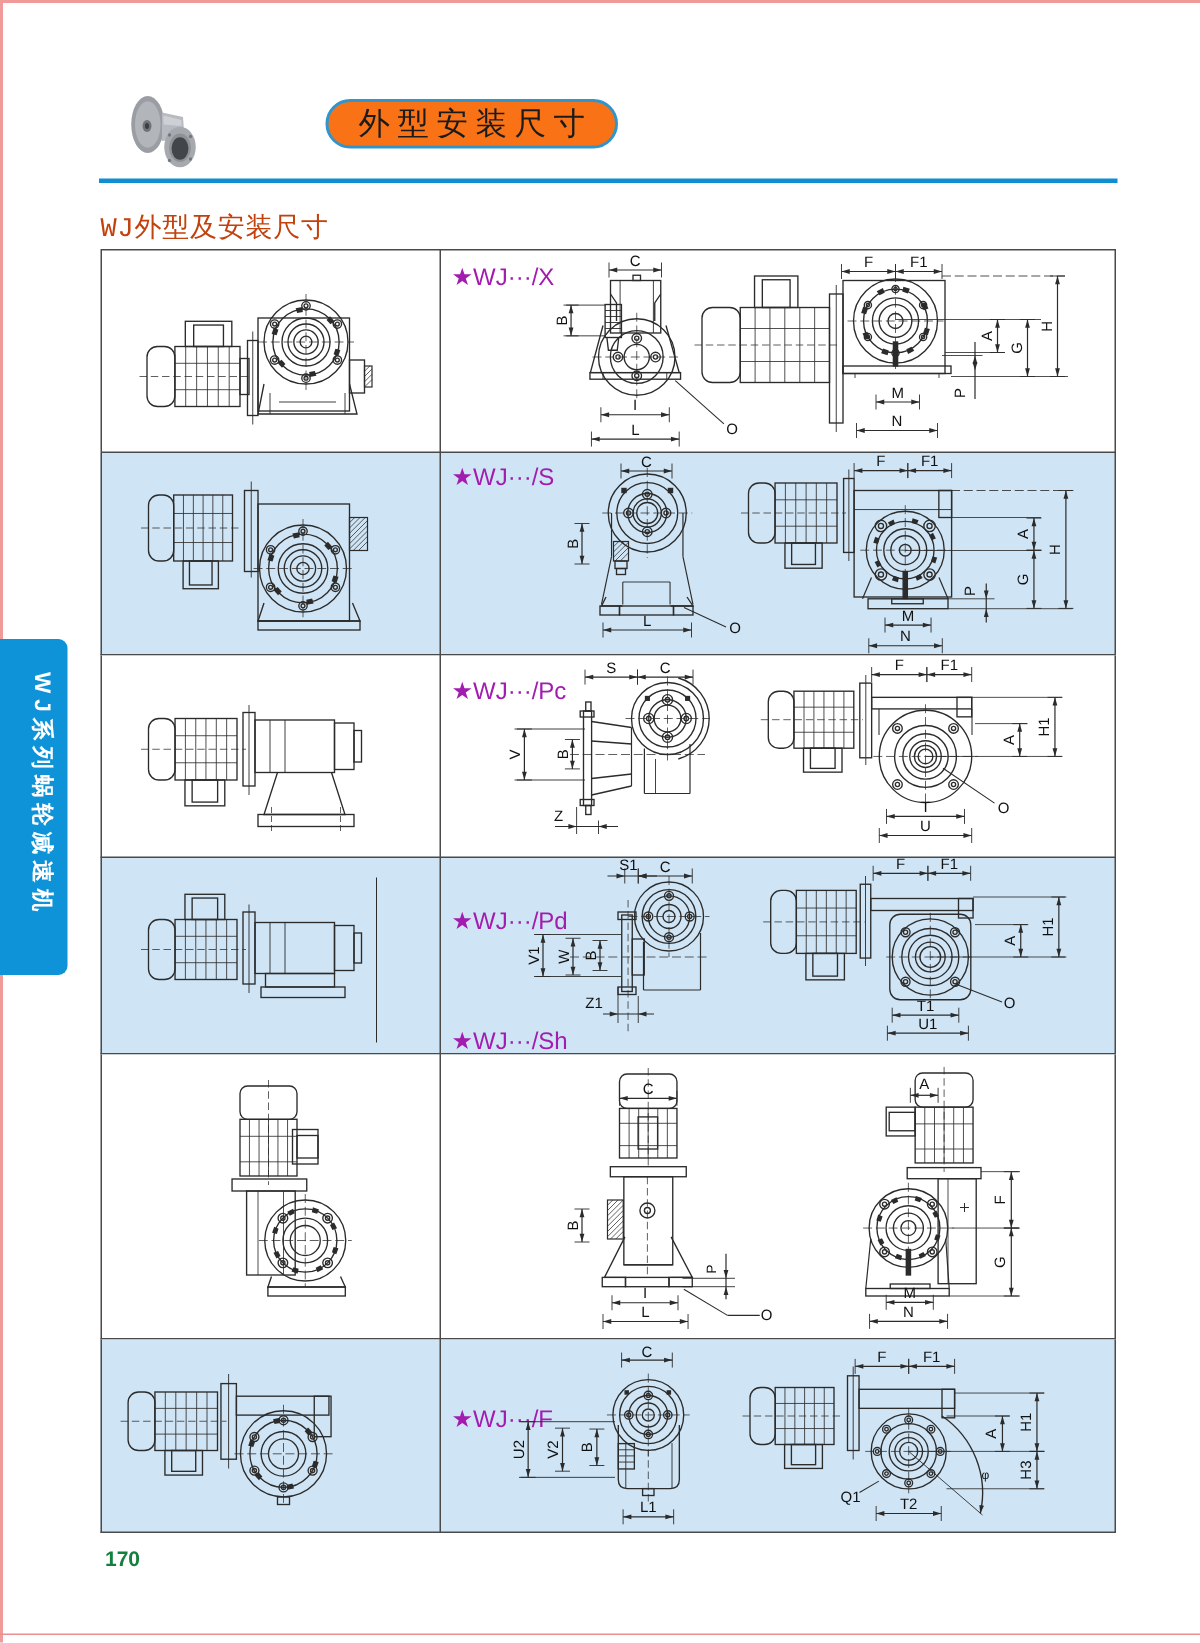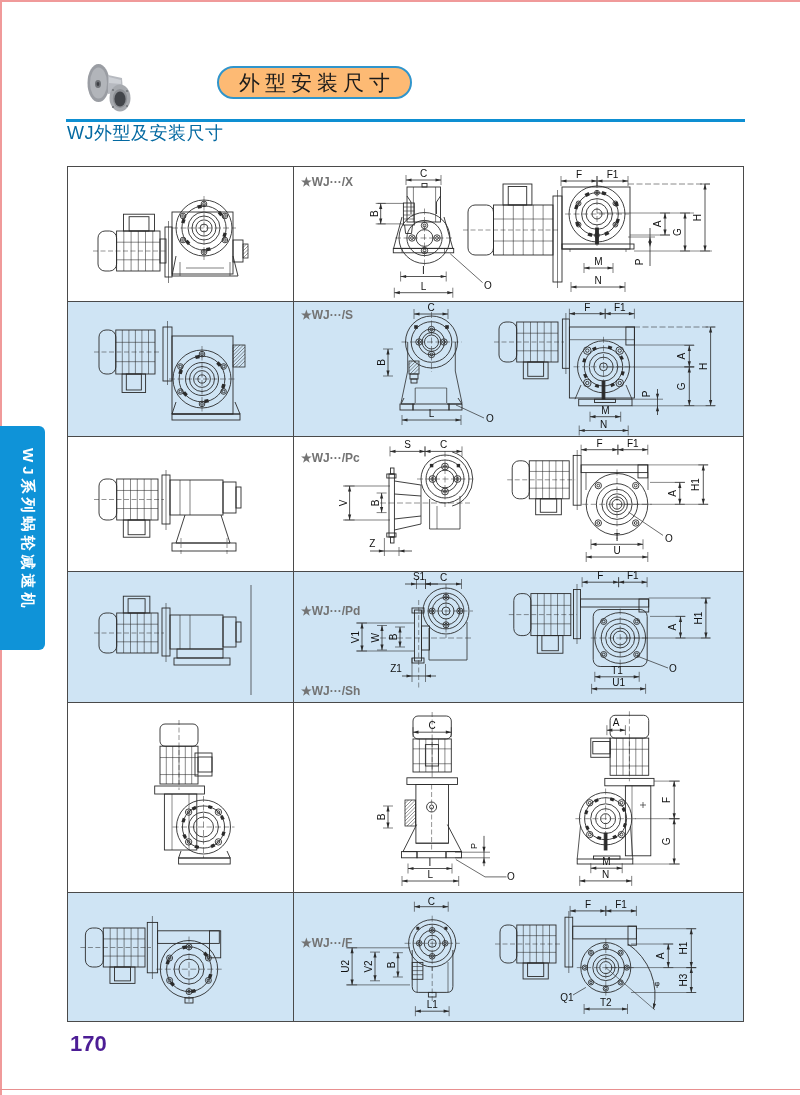--- a/index.html
+++ b/index.html
@@ -1,19 +1,19 @@
 <!DOCTYPE html>
 <html><head>
 <meta charset="utf-8">
 <style>
 * { margin:0; padding:0; box-sizing:border-box; }
 body { width:800px; height:1095px; position:relative; background:#fff;
        font-family:"Liberation Sans", sans-serif; overflow:hidden; }
 .row { position:absolute; left:67px; width:677px; border:1px solid #4a4a4a; border-top:none; }
-.lbl { position:absolute; font-size:12px; font-weight:bold; color:#737373; }
+.lbl { position:absolute; font-size:16px; font-weight:normal; color:#a21caf; }
 </style>
 </head>
 <body>
 
 <div style="position:absolute;left:0;top:0;width:800px;height:2px;background:#f09a9a"></div>
 
 <div style="position:absolute;left:0;top:0;width:2px;height:1095px;background:#f09a9a"></div>
 
 <div style="position:absolute;left:0;top:1089px;width:800px;height:1px;background:#e89090"></div>
 
@@ -26,25 +26,25 @@
   <path d="M23 15 L35 18 L35 22 L23 21 Z" fill="#cdd0d5"></path>
   <ellipse cx="34" cy="36" rx="10.5" ry="13.5" fill="#a6a9ae"></ellipse>
   <ellipse cx="34" cy="36.5" rx="7.2" ry="9.5" fill="#8e9196"></ellipse>
   <ellipse cx="34" cy="37" rx="5.6" ry="7.5" fill="#42454a"></ellipse>
   <circle cx="27" cy="28" r="1.1" fill="#73767b"></circle>
   <circle cx="41" cy="29" r="1.1" fill="#73767b"></circle>
   <circle cx="27" cy="45" r="1.1" fill="#73767b"></circle>
   <circle cx="41" cy="44" r="1.1" fill="#73767b"></circle>
 </svg>
 
-<div style="position:absolute;left:217px;top:66px;width:195px;height:33px;border:2px solid #3095cc;border-radius:17px;background:#fdba74;text-align:center;line-height:30px;font-size:21px;letter-spacing:5px;color:#1b1b1b;font-weight:500;text-indent:5px">外型安装尺寸</div>
+<div style="position:absolute;left:217px;top:66px;width:195px;height:33px;border:2px solid #3095cc;border-radius:17px;background:#f97316;text-align:center;line-height:30px;font-size:21px;letter-spacing:5px;color:#1b1b1b;font-weight:500;text-indent:5px">外型安装尺寸</div>
 
 <div style="position:absolute;left:66px;top:119px;width:679px;height:3px;background:#0e8fd2"></div>
 
-<div style="position:absolute;left:67px;top:121px;font-size:18px;color:#0369a1;letter-spacing:0.5px;font-family:Liberation Sans, sans-serif">WJ外型及安装尺寸</div>
+<div style="position:absolute;left:67px;top:139px;font-size:18px;color:#c2410c;letter-spacing:0.5px;font-family:Liberation Mono, monospace">WJ外型及安装尺寸</div>
 
 <div style="position:absolute;left:0;top:426px;width:45px;height:224px;background:#0f93d8;border-radius:0 6px 6px 0"></div>
 
 <div style="position:absolute;left:9px;top:448px;width:28px;height:185px;color:#fff;font-size:15px;letter-spacing:4px;writing-mode:vertical-rl;text-orientation:sideways;font-weight:bold;">WJ系列蜗轮减速机</div>
 
 <div class="row" style="top:166px;height:136px;border-top:1px solid #4a4a4a;background:#ffffff"></div>
 
 <div class="row" style="top:302px;height:135px;background:#cfe4f4"></div>
 
 <div class="row" style="top:437px;height:135px;background:#ffffff"></div>
@@ -1271,13 +1271,13 @@
       <text x="567" y="1001" font-size="10" text-anchor="middle" fill="#111">Q1</text>
       <line x1="584.1" y1="1009" x2="627.5" y2="1009" stroke="#2b2b2b" stroke-width="0.8"></line>
       <path d="M584.1 1009.0 L589.6 1010.6 L589.6 1007.4 Z" fill="#2b2b2b" stroke="none"></path>
       <path d="M627.5 1009.0 L622.0 1007.4 L622.0 1010.6 Z" fill="#2b2b2b" stroke="none"></path>
       <line x1="584.1" y1="1004" x2="584.1" y2="1014" stroke="#2b2b2b" stroke-width="0.6"></line>
       <line x1="627.5" y1="1004" x2="627.5" y2="1014" stroke="#2b2b2b" stroke-width="0.6"></line>
       <text x="605.8" y="1006" font-size="10" text-anchor="middle" fill="#111">T2</text>
     </g>
   </svg>
 
-<div style="position:absolute;left:70px;top:1031px;font-size:22px;font-weight:bold;color:#4c1d95">170</div>
+<div style="position:absolute;left:70px;top:1031px;font-size:14px;font-weight:bold;color:#15803d">170</div>
 
 </body></html>

